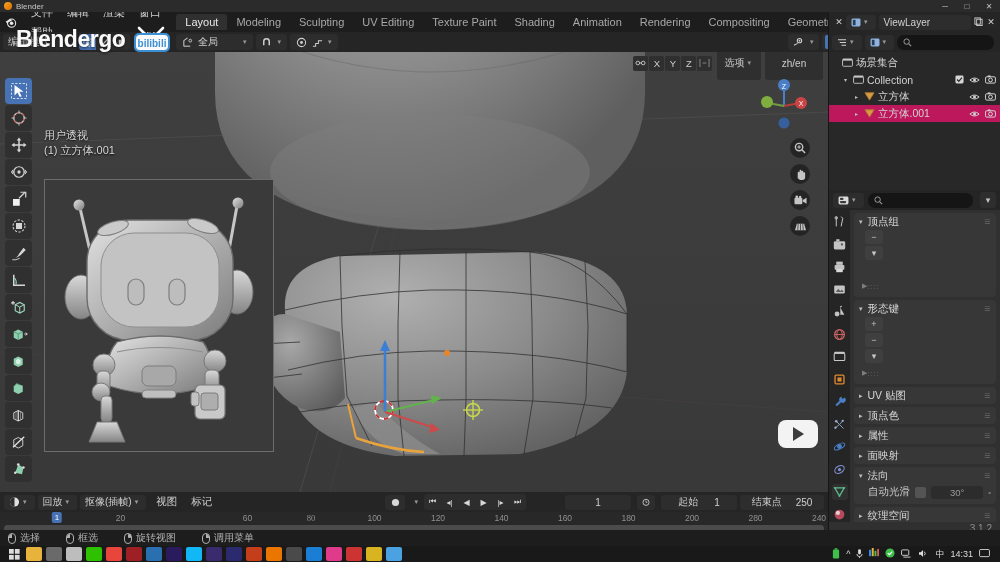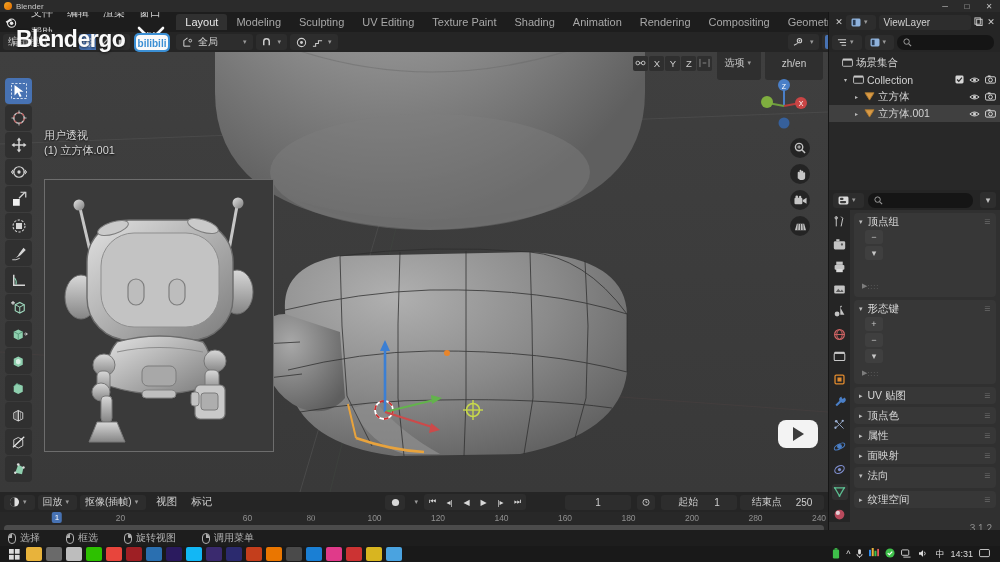--- a/index.html
+++ b/index.html
@@ -96,21 +96,21 @@
      background:#1d1d1d; }
   #outliner { height:178px; background:#252525; border-left:1px solid #161616; }
   .ol-header{ height:20px; display:flex; align-items:center; padding:0 3px; background:#252525;}
   .ol-pill{ height:15px; background:#2d2d2d; border-radius:3px; display:flex;align-items:center;
      padding:0 5px; font-size:10px; color:#d0d0d0;}
   .ol-search{ flex:1; height:15px; background:#151515; border-radius:7px; display:flex;
      align-items:center; padding:0 6px; margin:0 3px; }
   #ol-body{ background:#282828; height:158px; padding-top:2px; overflow:hidden;}
   .ol-row{ height:17px; display:flex;align-items:center; font-size:10.5px; color:#d2d2d2;
      padding-right:4px; position:relative;}
-  .ol-row.sel{ background:#404040; }
+  .ol-row.sel{ background:#be185d; }
   .ol-ind{ display:inline-block; }
   .ol-icons{ margin-left:auto; display:flex; gap:5px; align-items:center;}
 
   #props { position:absolute; top:178px; left:0; right:0; bottom:0; background:#303030;
      border-left:1px solid #161616; display:flex; flex-direction:column;}
   .pr-header{ height:20px; display:flex;align-items:center; padding:0 4px; background:#252525;}
   .pr-search{ flex:1; height:15px;background:#151515;border-radius:7px;display:flex;
      align-items:center;padding:0 6px;margin:0 4px;}
   .pr-body{ flex:1; display:flex; overflow:hidden;}
   .pr-tabs{ width:21px; background:#252525; display:flex; flex-direction:column;
@@ -979,20 +979,26 @@
               <span>面映射</span>
               <span class="grip">☰</span>
             </div>
           </div>
           <div class="panel">
             <div class="panel-hd">
               <span class="tri">▾</span>
               <span>法向</span>
               <span class="grip">☰</span>
             </div>
+            <div class="prop-row">
+              <span>自动光滑</span>
+              <span class="chk"></span>
+              <span class="numfield">30°</span>
+              <span style="color:#7d7d7d;font-size:8px">•</span>
+            </div>
             <div style="height:4px"></div>
           </div>
           <div class="panel">
             <div class="panel-hd">
               <span class="tri">▸</span>
               <span>纹理空间</span>
               <span class="grip">☰</span>
             </div>
           </div>
         </div>

